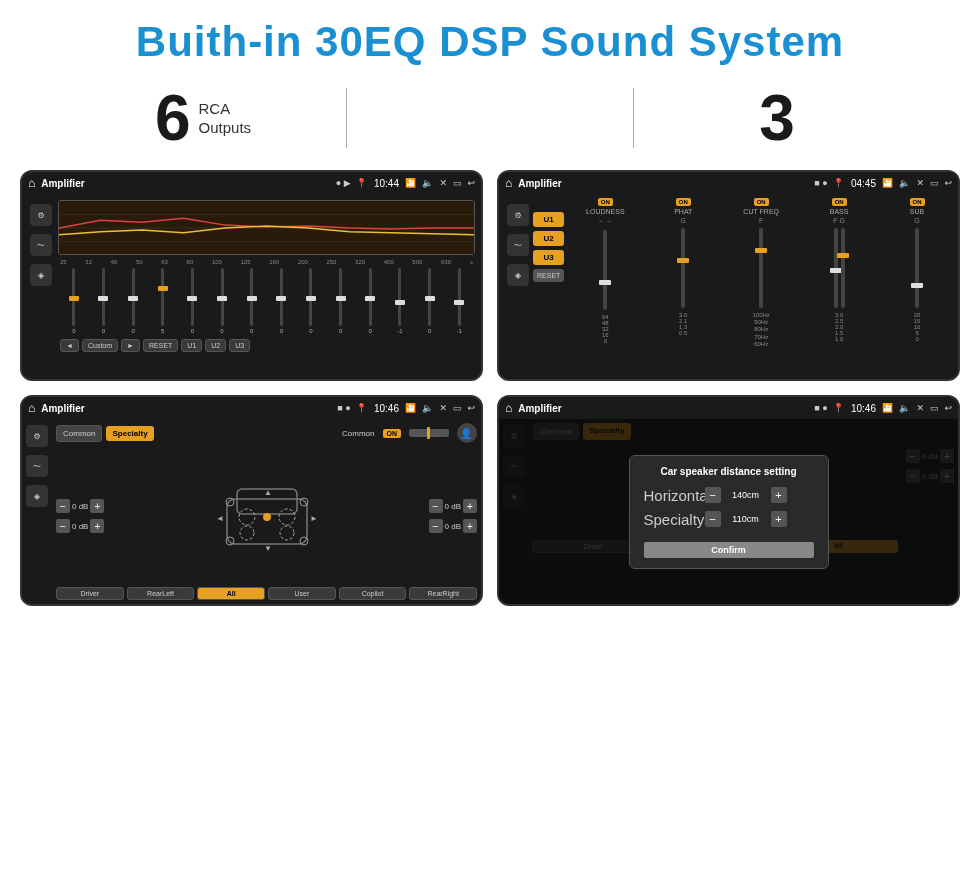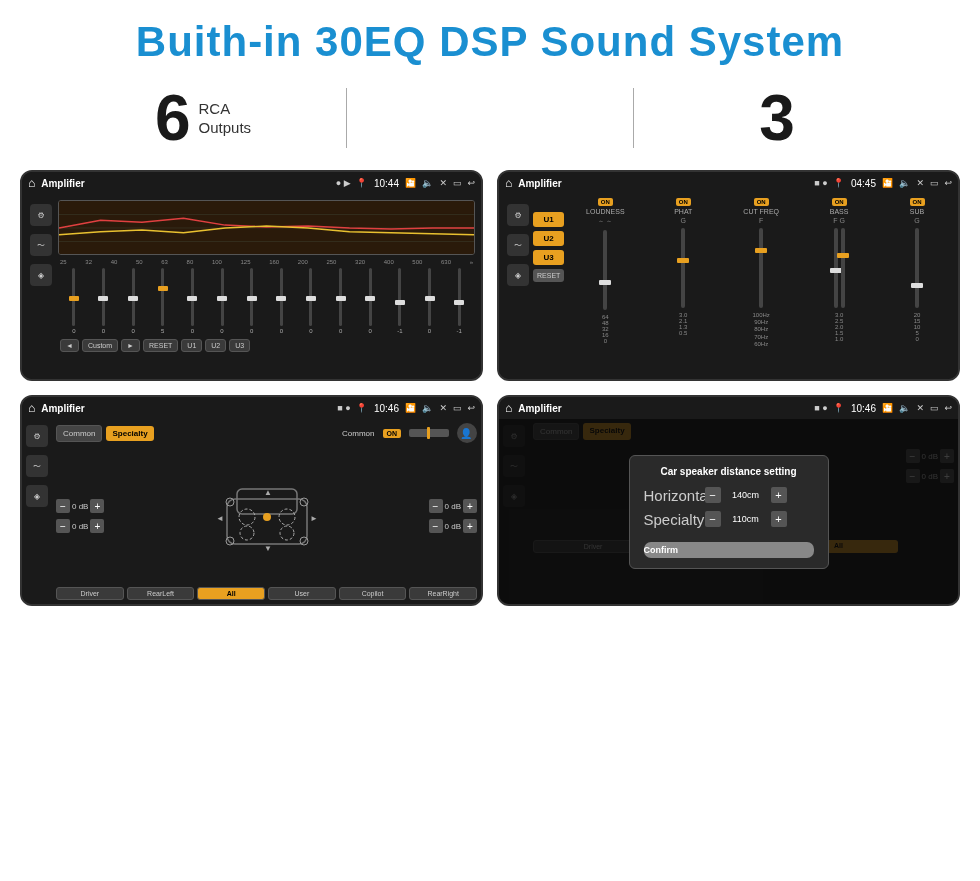--- a/index.html
+++ b/index.html
@@ -423,23 +423,24 @@
     .dialog-value {
       font-size: 9px;
       color: #fff;
       min-width: 38px;
       text-align: center;
     }
 
     .dialog-confirm {
       background: #888;
       color: #fff;
-      border-radius: 7px;
+      border-radius: 2px;
       font-size: 9px;
       padding: 3px 0;
+      text-align: center;
       margin-top: 14px;
       font-weight: bold;
       cursor: pointer;
     }
   </style>
 </head>
 <body>
 
 <h1 class="main-title">Buith-in 30EQ DSP Sound System</h1>
 

